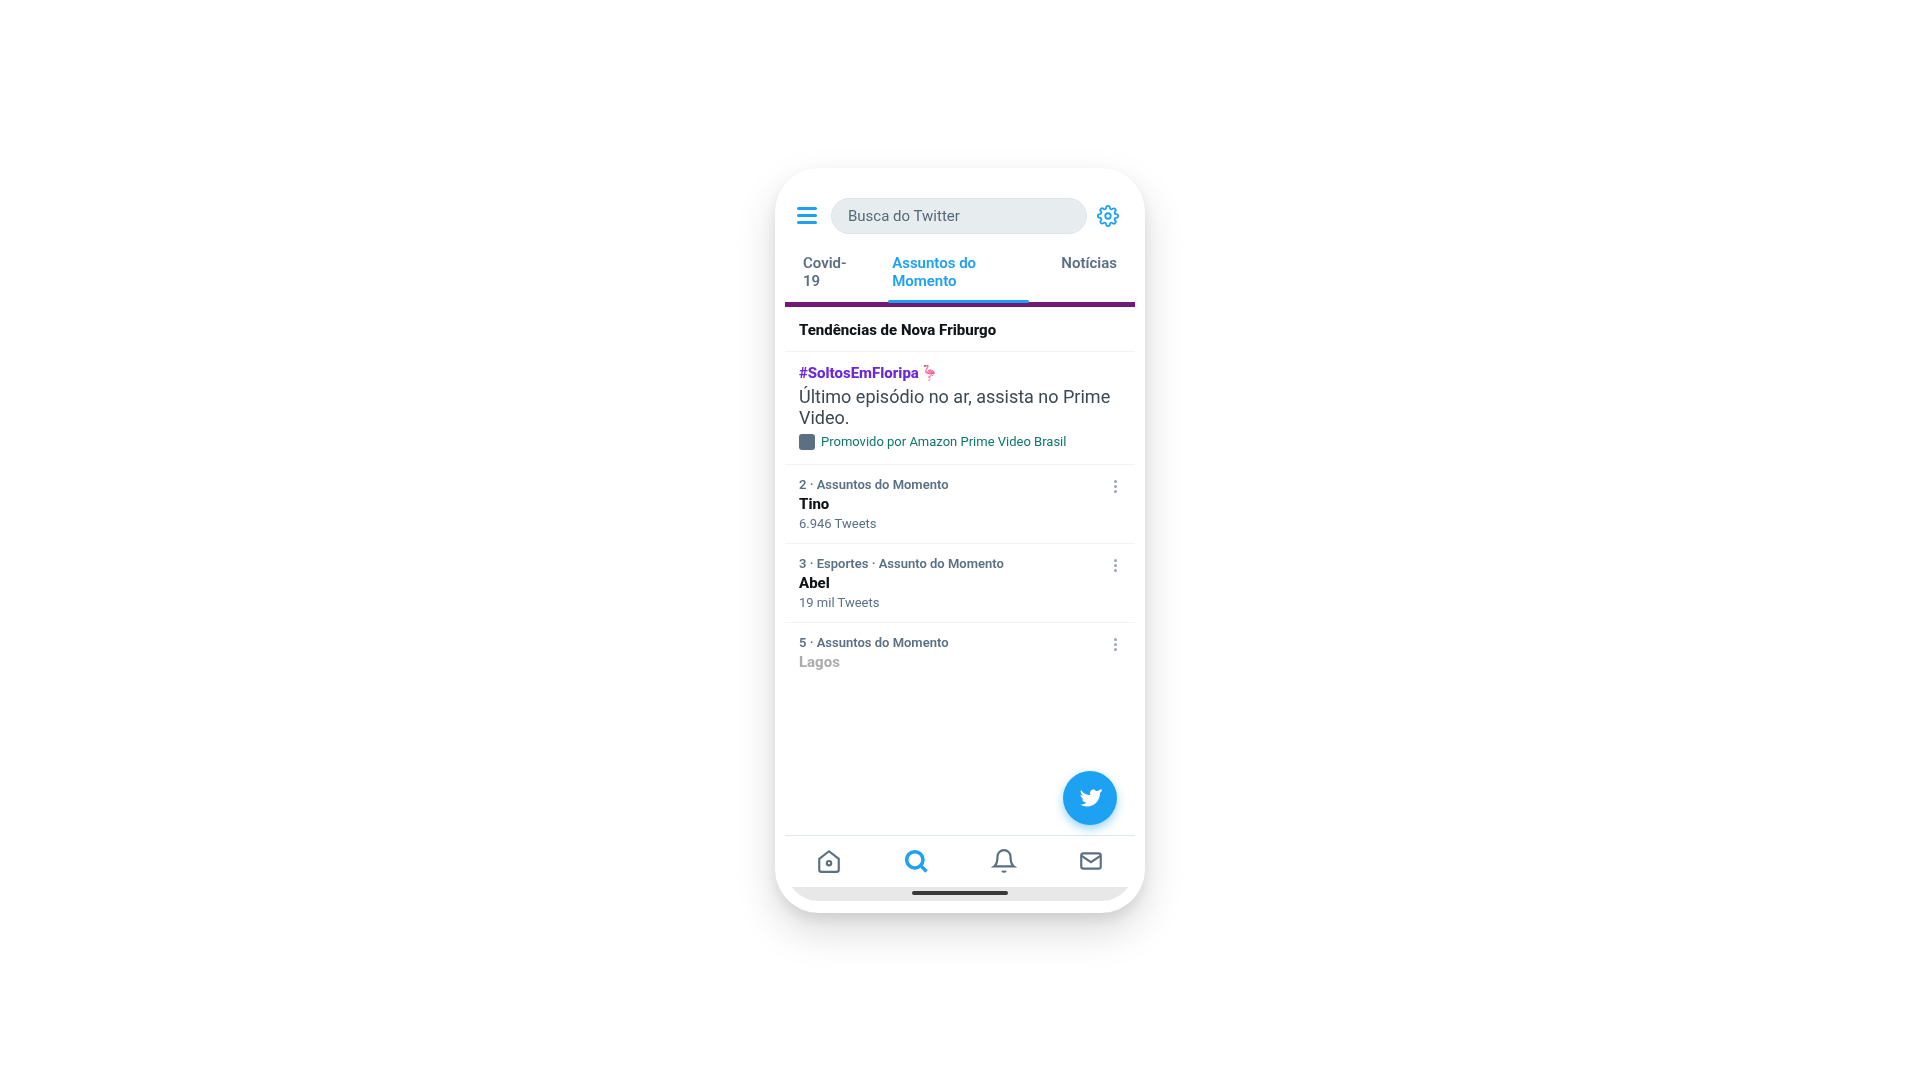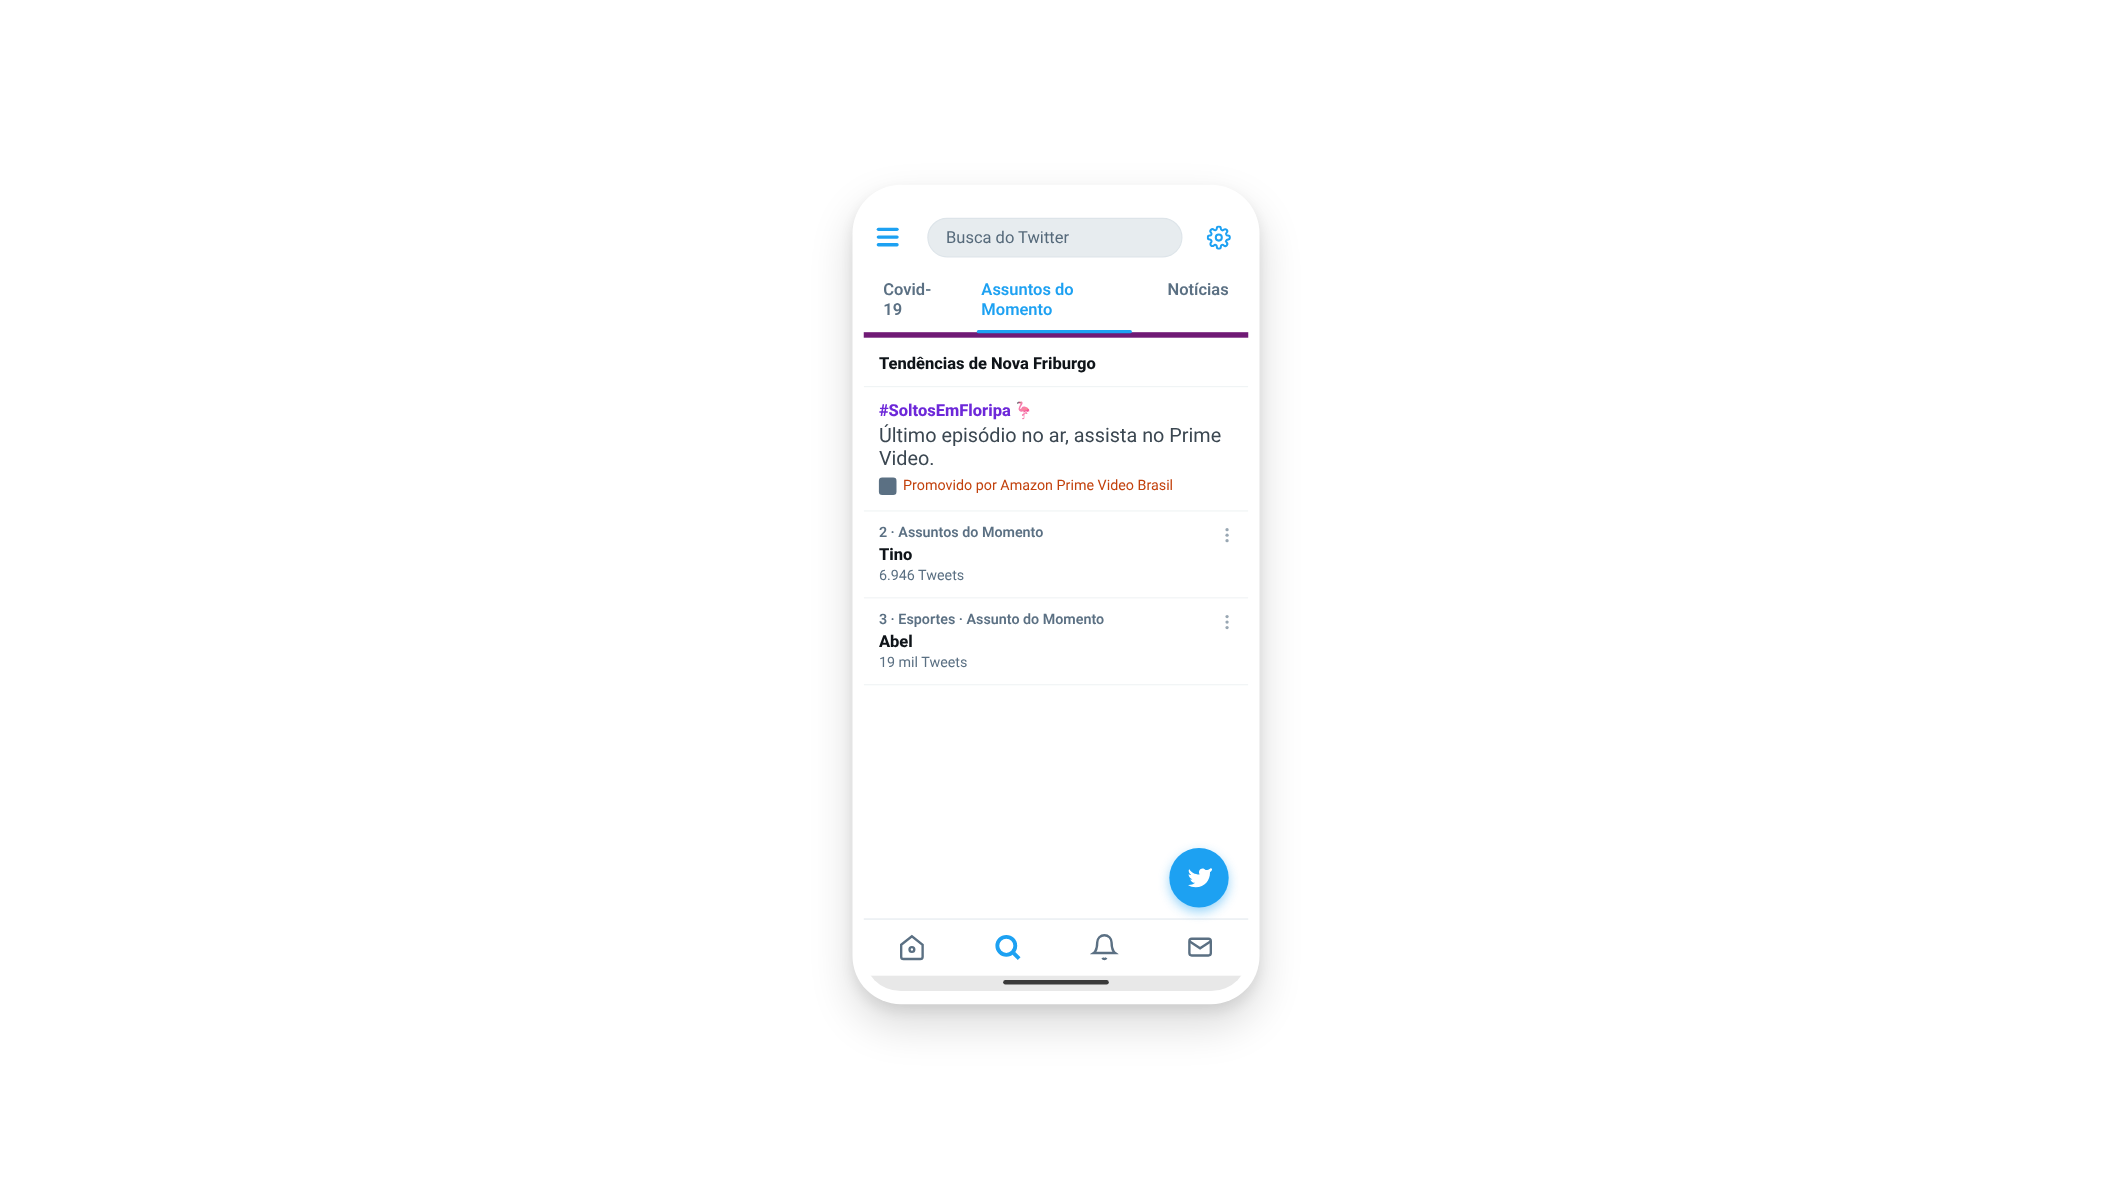--- a/index.html
+++ b/index.html
@@ -33,21 +33,21 @@
   }
   .statusbar {
     height: 12px;
     background: #fff;
     flex-shrink: 0;
   }
   .header {
     display: flex;
     align-items: center;
     padding: 6px 14px 6px 12px;
-    gap: 20px;
+    gap: 8px;
     flex-shrink: 0;
   }
   .hamburger {
     width: 26px; height: 26px;
     display: flex; flex-direction: column; justify-content: center; gap: 4px;
     cursor: pointer;
   }
   .hamburger span {
     height: 3px; width: 20px; background: #1da1f2; border-radius: 2px;
   }
@@ -107,21 +107,21 @@
     cursor: pointer;
   }
   .promoted-title {
     font-size: 15px; font-weight: 800; color: #6d28d9;
     display: flex; align-items: center; gap: 2px;
   }
   .promoted-desc {
     font-size: 18px; color: #3b4751; margin-top: 4px;
   }
   .promoted-by {
-    font-size: 13px; color: #c2410c; margin-top: 6px; display:flex;align-items:center;gap:6px;text-align:center;
+    font-size: 13px; color: #0f766e; margin-top: 6px; display:flex;align-items:center;gap:6px;text-align:center;
   }
   .promo-badge {
     width: 16px; height: 16px; background: #5b7083; border-radius: 3px; display:inline-flex;align-items:center;justify-content:center;
   }
   .trend {
     padding: 12px 14px;
     border-bottom: 1px solid #eff3f4;
     position: relative;
     cursor: pointer;
   }
@@ -242,20 +242,29 @@
         <div class="trend-topic">Abel</div>
         <div class="trend-count">19 mil Tweets</div>
         <div class="trend-more">
             <span></span>
             <span></span>
             <span></span>
           </div>
       </div>
 
 
+      <div class="trend" style="border-bottom:none;">
+        <div class="trend-meta">5 · Assuntos do Momento</div>
+        <div class="trend-topic" style="opacity:.35;">Lagos</div>
+        <div class="trend-more">
+            <span></span>
+            <span></span>
+            <span></span>
+          </div>
+      </div>
     </div>
 
     <div class="compose-fab">
       <svg viewBox="0 0 24 24" width="24" height="24" fill="#fff">
         <path d="M8 3l1.5-1.5M23 3c-2 1.5-3 2-5 2-1-1.5-3-2-4.5-1-1.5 1-2 3-1 5C8 9 5 7 3 4c-1 2 0 4 2 5.5-1 0-2-.3-2.5-.7 0 2 1.5 4 3.5 4.5-.7.2-1.5.2-2 0 .6 2 2.5 3.3 4.5 3.3-2 1.5-4.2 2.2-6.5 2 2 1.3 4.5 2 7 2 8.5 0 13-7 13-13v-.6c1-.7 1.7-1.6 2-2.5z"></path>
       </svg>
     </div>
 
     <div class="navbar">
       <div class="nav-item">

